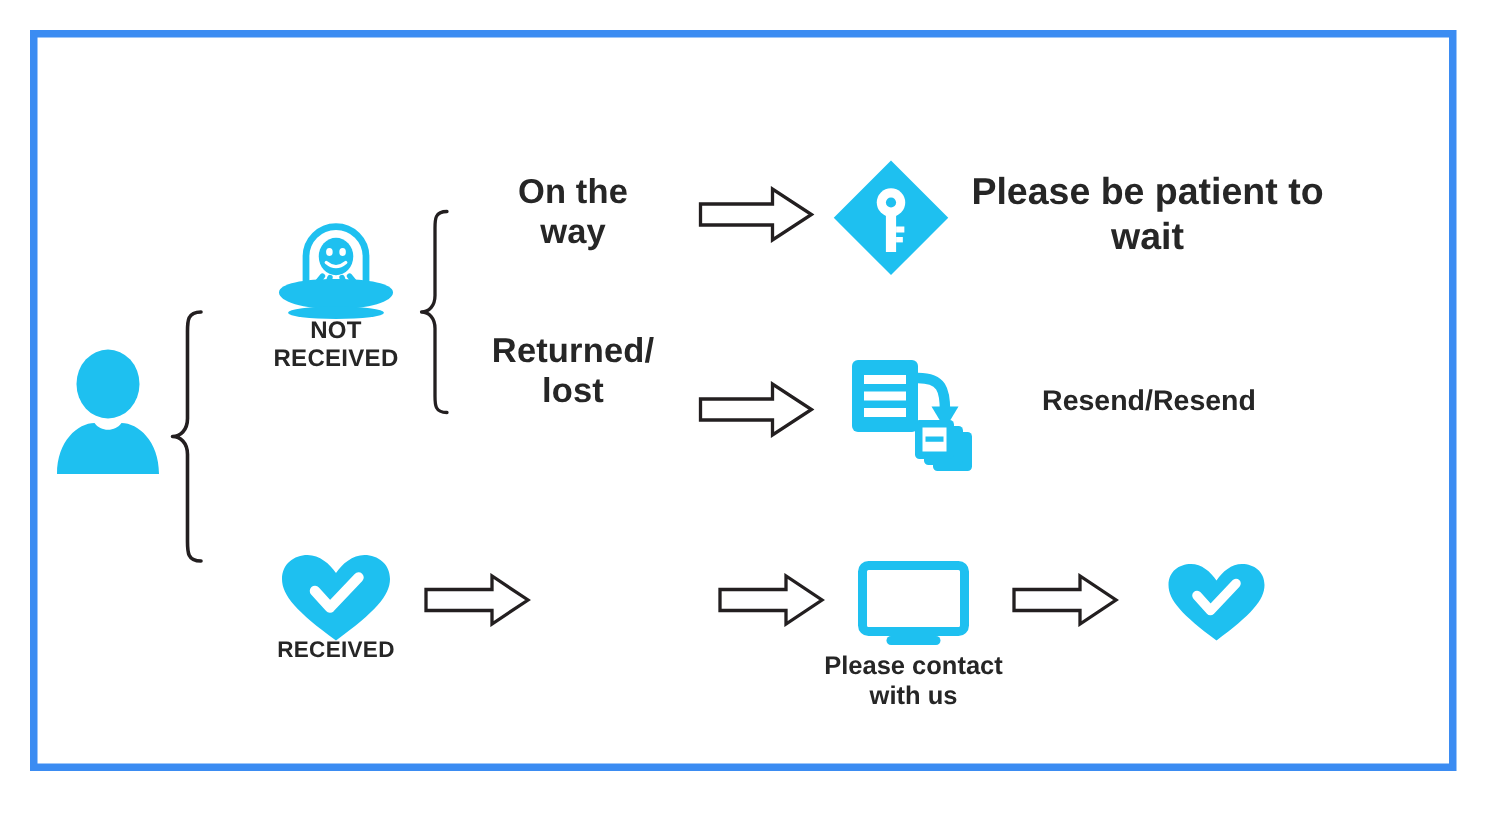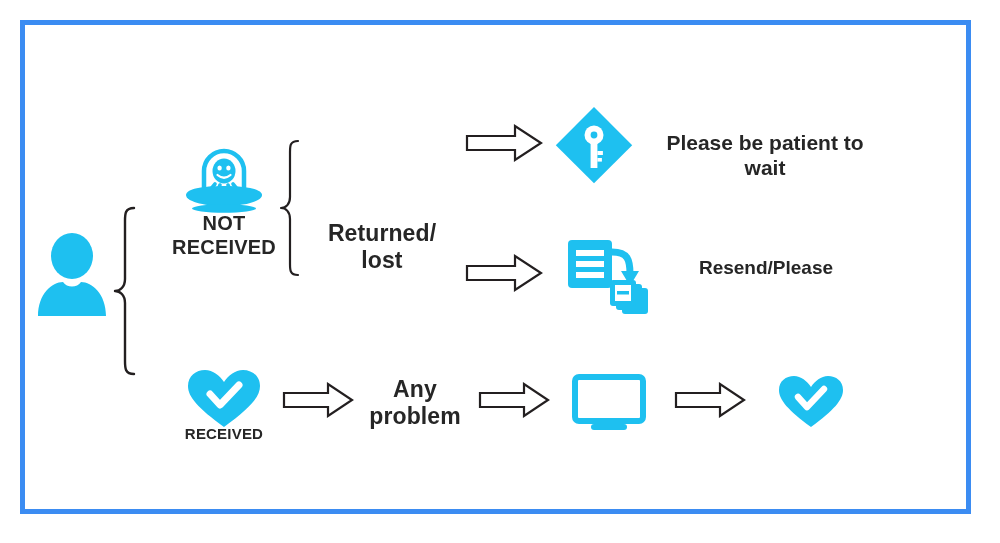--- a/index.html
+++ b/index.html
@@ -55,23 +55,23 @@
   .icon svg { display: block; }
 
   .brace { position: absolute; }
   .brace svg { display: block; }
 
   .arrow { position: absolute; }
   .arrow svg { display: block; }
 
   
   .t-branch   { font-size: 23px; letter-spacing: .1px; }
-  .t-result-l { font-size: 21px; margin-top: 17px; }
+  .t-result-l { font-size: 25px; }
   .t-result-m { font-size: 19px; }
-  .t-cap-sm   { font-size: 20px; letter-spacing: .2px; }
+  .t-cap-sm   { font-size: 16px; letter-spacing: .2px; }
   .t-cap-xs   { font-size: 15px; letter-spacing: .2px; }
   .t-bottom   { font-size: 17px; }
 </style>
 </head>
 <body>
 
 <div id="canvas">
 
   <div id="frame"></div>
 
@@ -109,20 +109,22 @@
   </div>
   <div class="cap t-cap-sm" style="left:168px; top:212px; width:112px;">NOT
 RECEIVED</div>
 
   <div class="brace" style="left:278px; top:138px; width:24px; height:140px;">
     <svg width="24" height="140" viewBox="0 0 24 140">
       <path d="M20 3 C12 3 12 8 12 14 L12 59 C12 66 8 70 3 70 C8 70 12 74 12 81 L12 126 C12 132 12 137 20 137" fill="none" stroke="#231f20" stroke-width="2.2" stroke-linecap="round" stroke-linejoin="round"></path>
     </svg>
   </div>
 
+  <div class="label t-branch" style="left:312px; top:114px; width:140px;">On the
+way</div>
 
   <div class="arrow" style="left:465px; top:124px; width:78px; height:38px;">
     <svg width="78" height="38" viewBox="0 0 78 38">
       <path d="M2 12 L50 12 L50 2 L76 19 L50 36 L50 26 L2 26 Z" fill="#ffffff" stroke="#231f20" stroke-width="2.2" stroke-linejoin="miter"></path>
     </svg>
   </div>
 
   <div class="icon" style="left:553px; top:104px; width:82px; height:82px;">
     <svg width="82" height="82" viewBox="0 0 82 82">
       <rect x="41" y="3" width="54" height="54" transform="rotate(45 41 3)" fill="#1ec0f0"></rect>
@@ -155,52 +157,52 @@
       <path d="M46 14 C62 14 64 22 64 36" fill="none" stroke="#1ec0f0" stroke-width="7" stroke-linecap="butt"></path>
       <path d="M55 33 L64 48 L73 33 Z" fill="#1ec0f0"></path>
       <rect x="56" y="50" width="26" height="26" rx="3" fill="#1ec0f0"></rect>
       <rect x="50" y="46" width="26" height="26" rx="3" fill="#1ec0f0"></rect>
       <rect x="44" y="42" width="26" height="26" rx="3" fill="#1ec0f0"></rect>
       <rect x="49" y="47" width="16" height="16" fill="#ffffff"></rect>
       <rect x="51" y="53" width="12" height="3.5" fill="#1ec0f0"></rect>
     </svg>
   </div>
 
-  <div class="label t-result-m" style="left:656px; top:257px; width:220px;">Resend/Please</div>
+  <div class="label t-result-m" style="left:656px; top:257px; width:220px;">Resend/Resend</div>
 
   <div class="icon" style="left:186px; top:368px; width:76px; height:62px;">
     <svg width="76" height="62" viewBox="0 0 76 62">
       <path d="M38 59 C12 40 2 29 2 18 C2 8 10 2 19 2 C27 2 34 8 38 14 C42 8 49 2 57 2 C66 2 74 8 74 18 C74 29 64 40 38 59 Z" fill="#1ec0f0"></path>
       <path d="M24 26 L34 37 L53 17" fill="none" stroke="#ffffff" stroke-width="7" stroke-linecap="round" stroke-linejoin="round"></path>
     </svg>
   </div>
   <div class="cap t-cap-xs" style="left:168px; top:425px; width:112px;">RECEIVED</div>
 
   <div class="arrow" style="left:282px; top:382px; width:72px; height:36px;">
     <svg width="72" height="36" viewBox="0 0 72 36">
       <path d="M2 11 L46 11 L46 2 L70 18 L46 34 L46 25 L2 25 Z" fill="#ffffff" stroke="#231f20" stroke-width="2.2" stroke-linejoin="miter"></path>
     </svg>
   </div>
 
-  <div class="label t-branch" style="left:352px; top:376px; width:126px;">Any
-problem</div>
 
   <div class="arrow" style="left:478px; top:382px; width:72px; height:36px;">
     <svg width="72" height="36" viewBox="0 0 72 36">
       <path d="M2 11 L46 11 L46 2 L70 18 L46 34 L46 25 L2 25 Z" fill="#ffffff" stroke="#231f20" stroke-width="2.2" stroke-linejoin="miter"></path>
     </svg>
   </div>
 
   <div class="icon" style="left:572px; top:374px; width:74px; height:58px;">
     <svg width="74" height="58" viewBox="0 0 74 58">
       <rect x="3" y="3" width="68" height="44" rx="4" fill="none" stroke="#1ec0f0" stroke-width="6"></rect>
       <rect x="30" y="44" width="14" height="9" fill="#1ec0f0"></rect>
       <rect x="19" y="50" width="36" height="6" rx="3" fill="#1ec0f0"></rect>
     </svg>
   </div>
+  <div class="cap t-bottom" style="left:524px; top:434px; width:170px;">Please contact
+with us</div>
 
   <div class="arrow" style="left:674px; top:382px; width:72px; height:36px;">
     <svg width="72" height="36" viewBox="0 0 72 36">
       <path d="M2 11 L46 11 L46 2 L70 18 L46 34 L46 25 L2 25 Z" fill="#ffffff" stroke="#231f20" stroke-width="2.2" stroke-linejoin="miter"></path>
     </svg>
   </div>
 
   <div class="icon" style="left:777px; top:374px; width:68px; height:56px;">
     <svg width="68" height="56" viewBox="0 0 68 56">
       <path d="M34 53 C11 36 2 26 2 16 C2 7 9 2 17 2 C24 2 30 7 34 13 C38 7 44 2 51 2 C59 2 66 7 66 16 C66 26 57 36 34 53 Z" fill="#1ec0f0"></path>

